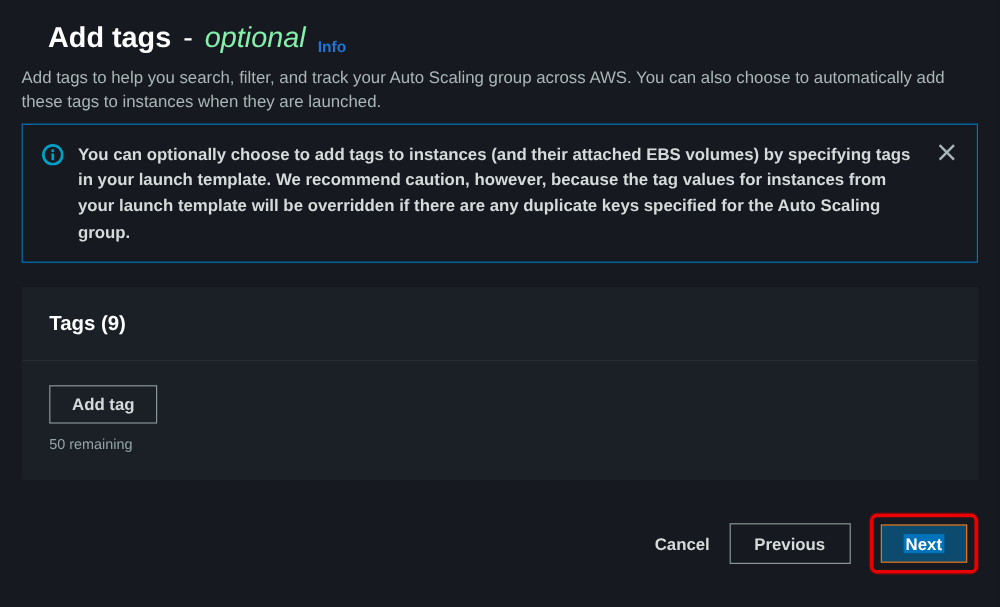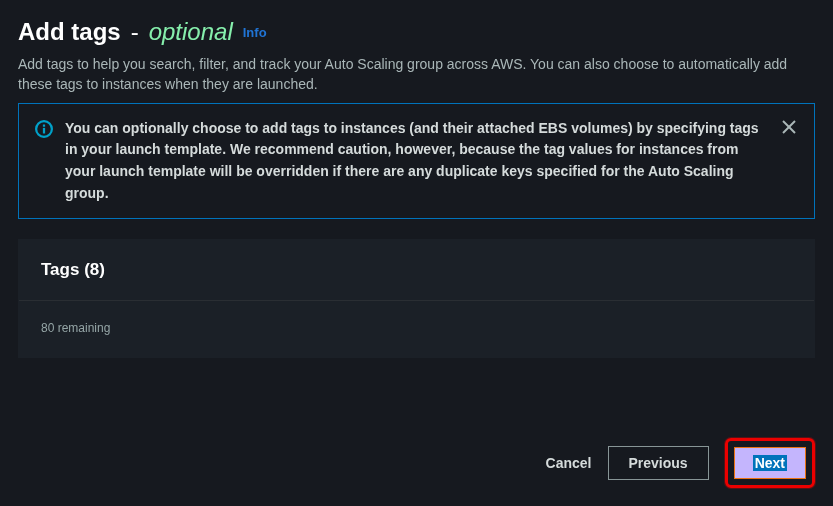--- a/index.html
+++ b/index.html
@@ -11,23 +11,24 @@
       background: #16191f;
       font-family: "Amazon Ember", "Helvetica Neue", Arial, sans-serif;
       color: #d5dbdb;
       width: 833px;
       height: 506px;
       padding: 18px;
       position: relative;
     }
     .header-row {
       display: flex;
-      align-items: center;
+      align-items: flex-end;
       gap: 10px;
       margin-bottom: 8px;
+      margin-left: 22px;
     }
     .title {
       font-size: 24px;
       font-weight: 700;
       color: #ffffff;
     }
     .title-sep {
       font-size: 24px;
       font-weight: 400;
       color: #ffffff;
@@ -105,21 +106,21 @@
       font-weight: 700;
       cursor: pointer;
       margin-bottom: 10px;
     }
     .remaining {
       font-size: 12px;
       color: #95a5a6;
     }
     .footer {
       position: absolute;
-      bottom: 18px;
+      bottom: 28px;
       right: 18px;
       display: flex;
       align-items: center;
       gap: 16px;
     }
     .btn-cancel {
       background: transparent;
       border: none;
       color: #d5dbdb;
       font-size: 14px;
@@ -135,21 +136,21 @@
       padding: 8px 20px;
       cursor: pointer;
     }
     .next-highlight {
       border: 3px solid #eb0000;
       border-radius: 6px;
       padding: 6px;
       box-shadow: 0 0 0 1px rgba(235,0,0,0.3);
     }
     .btn-next {
-      background: #c4b5fd;
+      background: #0c4a6e;
       border: 1px solid #ec7211;
       color: #16191f;
       font-size: 14px;
       font-weight: 700;
       padding: 7px 18px;
       cursor: pointer;
       display: block;
       position: relative;
     }
     .btn-next-inner {
@@ -181,23 +182,24 @@
   <div class="alert-text">You can optionally choose to add tags to instances (and their attached EBS volumes) by specifying tags in your launch template. We recommend caution, however, because the tag values for instances from your launch template will be overridden if there are any duplicate keys specified for the Auto Scaling group.</div>
   <span class="alert-close">
     <svg viewBox="0 0 14 14" xmlns="http://www.w3.org/2000/svg">
       <line x1="1" y1="1" x2="13" y2="13" stroke="#aab7b8" stroke-width="2"></line>
       <line x1="13" y1="1" x2="1" y2="13" stroke="#aab7b8" stroke-width="2"></line>
     </svg>
   </span>
 </div>
 
 <div class="tags-panel">
-  <div class="tags-header">Tags (8)</div>
+  <div class="tags-header">Tags (9)</div>
   <div class="tags-body">
-    <div class="remaining">80 remaining</div>
+    <button class="add-tag-btn">Add tag</button>
+    <div class="remaining">50 remaining</div>
   </div>
 </div>
 
 <div class="footer">
   <button class="btn-cancel">Cancel</button>
   <button class="btn-previous">Previous</button>
   <div class="next-highlight">
     <button class="btn-next">
       <span class="btn-next-inner">Next</span>
     </button>

